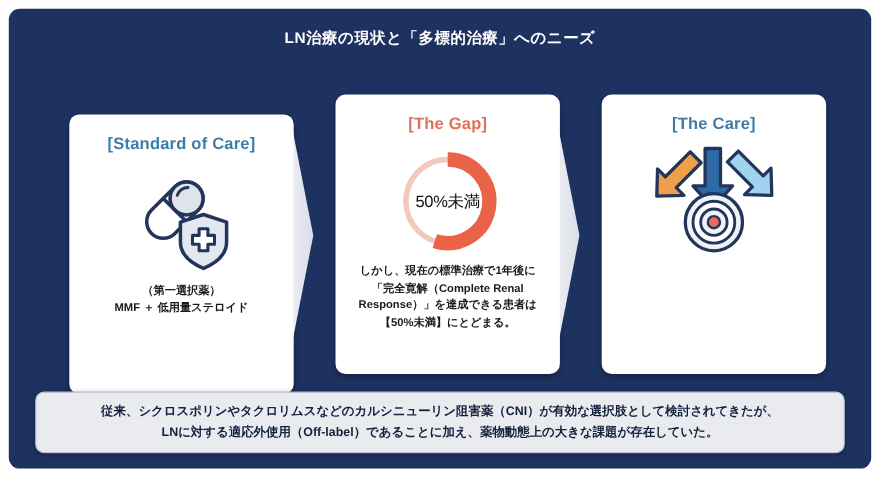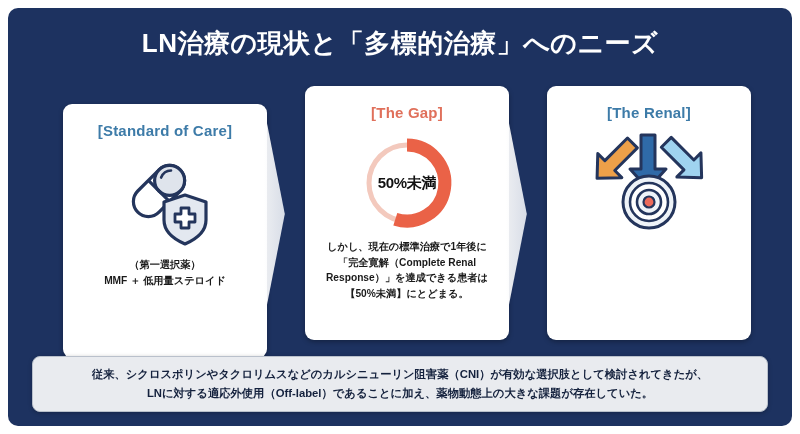--- a/index.html
+++ b/index.html
@@ -29,21 +29,21 @@
   
   .title-bar {
     position: absolute;
     left: 0;
     top: 18px;
     width: 100%;
     text-align: center;
   }
   .title-text {
     color: #ffffff;
-    font-size: 26px;
+    font-size: 14px;
     font-weight: bold;
     letter-spacing: 0.5px;
     white-space: nowrap;
   }
 
   
   .cards {
     position: absolute;
     left: 0;
     top: 78px;
@@ -135,21 +135,21 @@
   
   .donut-wrap { position: relative; width: 104px; height: 104px; }
   .donut-label {
     position: absolute;
     left: 0; top: 0;
     width: 104px; height: 104px;
     display: flex;
     align-items: center;
     justify-content: center;
     font-size: 15px;
-    font-weight: bold;
+    font-weight: normal;
     color: #111111;
     letter-spacing: -0.3px;
   }
 </style>
 </head>
 <body>
 
 <div class="slide">
 
   <div class="title-bar">
@@ -196,21 +196,21 @@
           </svg>
           <div class="donut-label">50%未満</div>
         </div>
       </div>
       <div class="card-body">しかし、現在の標準治療で1年後に「完全寛解（Complete Renal Response）」を達成できる患者は【50%未満】にとどまる。</div>
     </div>
 
     <div class="chev chev-2"></div>
 
     <div class="card card-3">
-      <div class="card-title t-blue">[The Renal]</div>
+      <div class="card-title t-blue">[The Care]</div>
       <div class="icon-area">
         <svg width="112" height="104" viewBox="0 0 112 104">
 
           <g transform="rotate(45 26 24)">
             <path d="M20 6 h14 v32 h10 L27 56 L10 38 h10 Z" fill="#eda049" stroke="#24355c" stroke-width="3" stroke-linejoin="round"></path>
           </g>
 
           <path d="M48 4 h14 v34 h11 L55 58 L37 38 h11 Z" fill="#2f6aa8" stroke="#24355c" stroke-width="3" stroke-linejoin="round"></path>
 
           <g transform="rotate(-45 86 24)">

